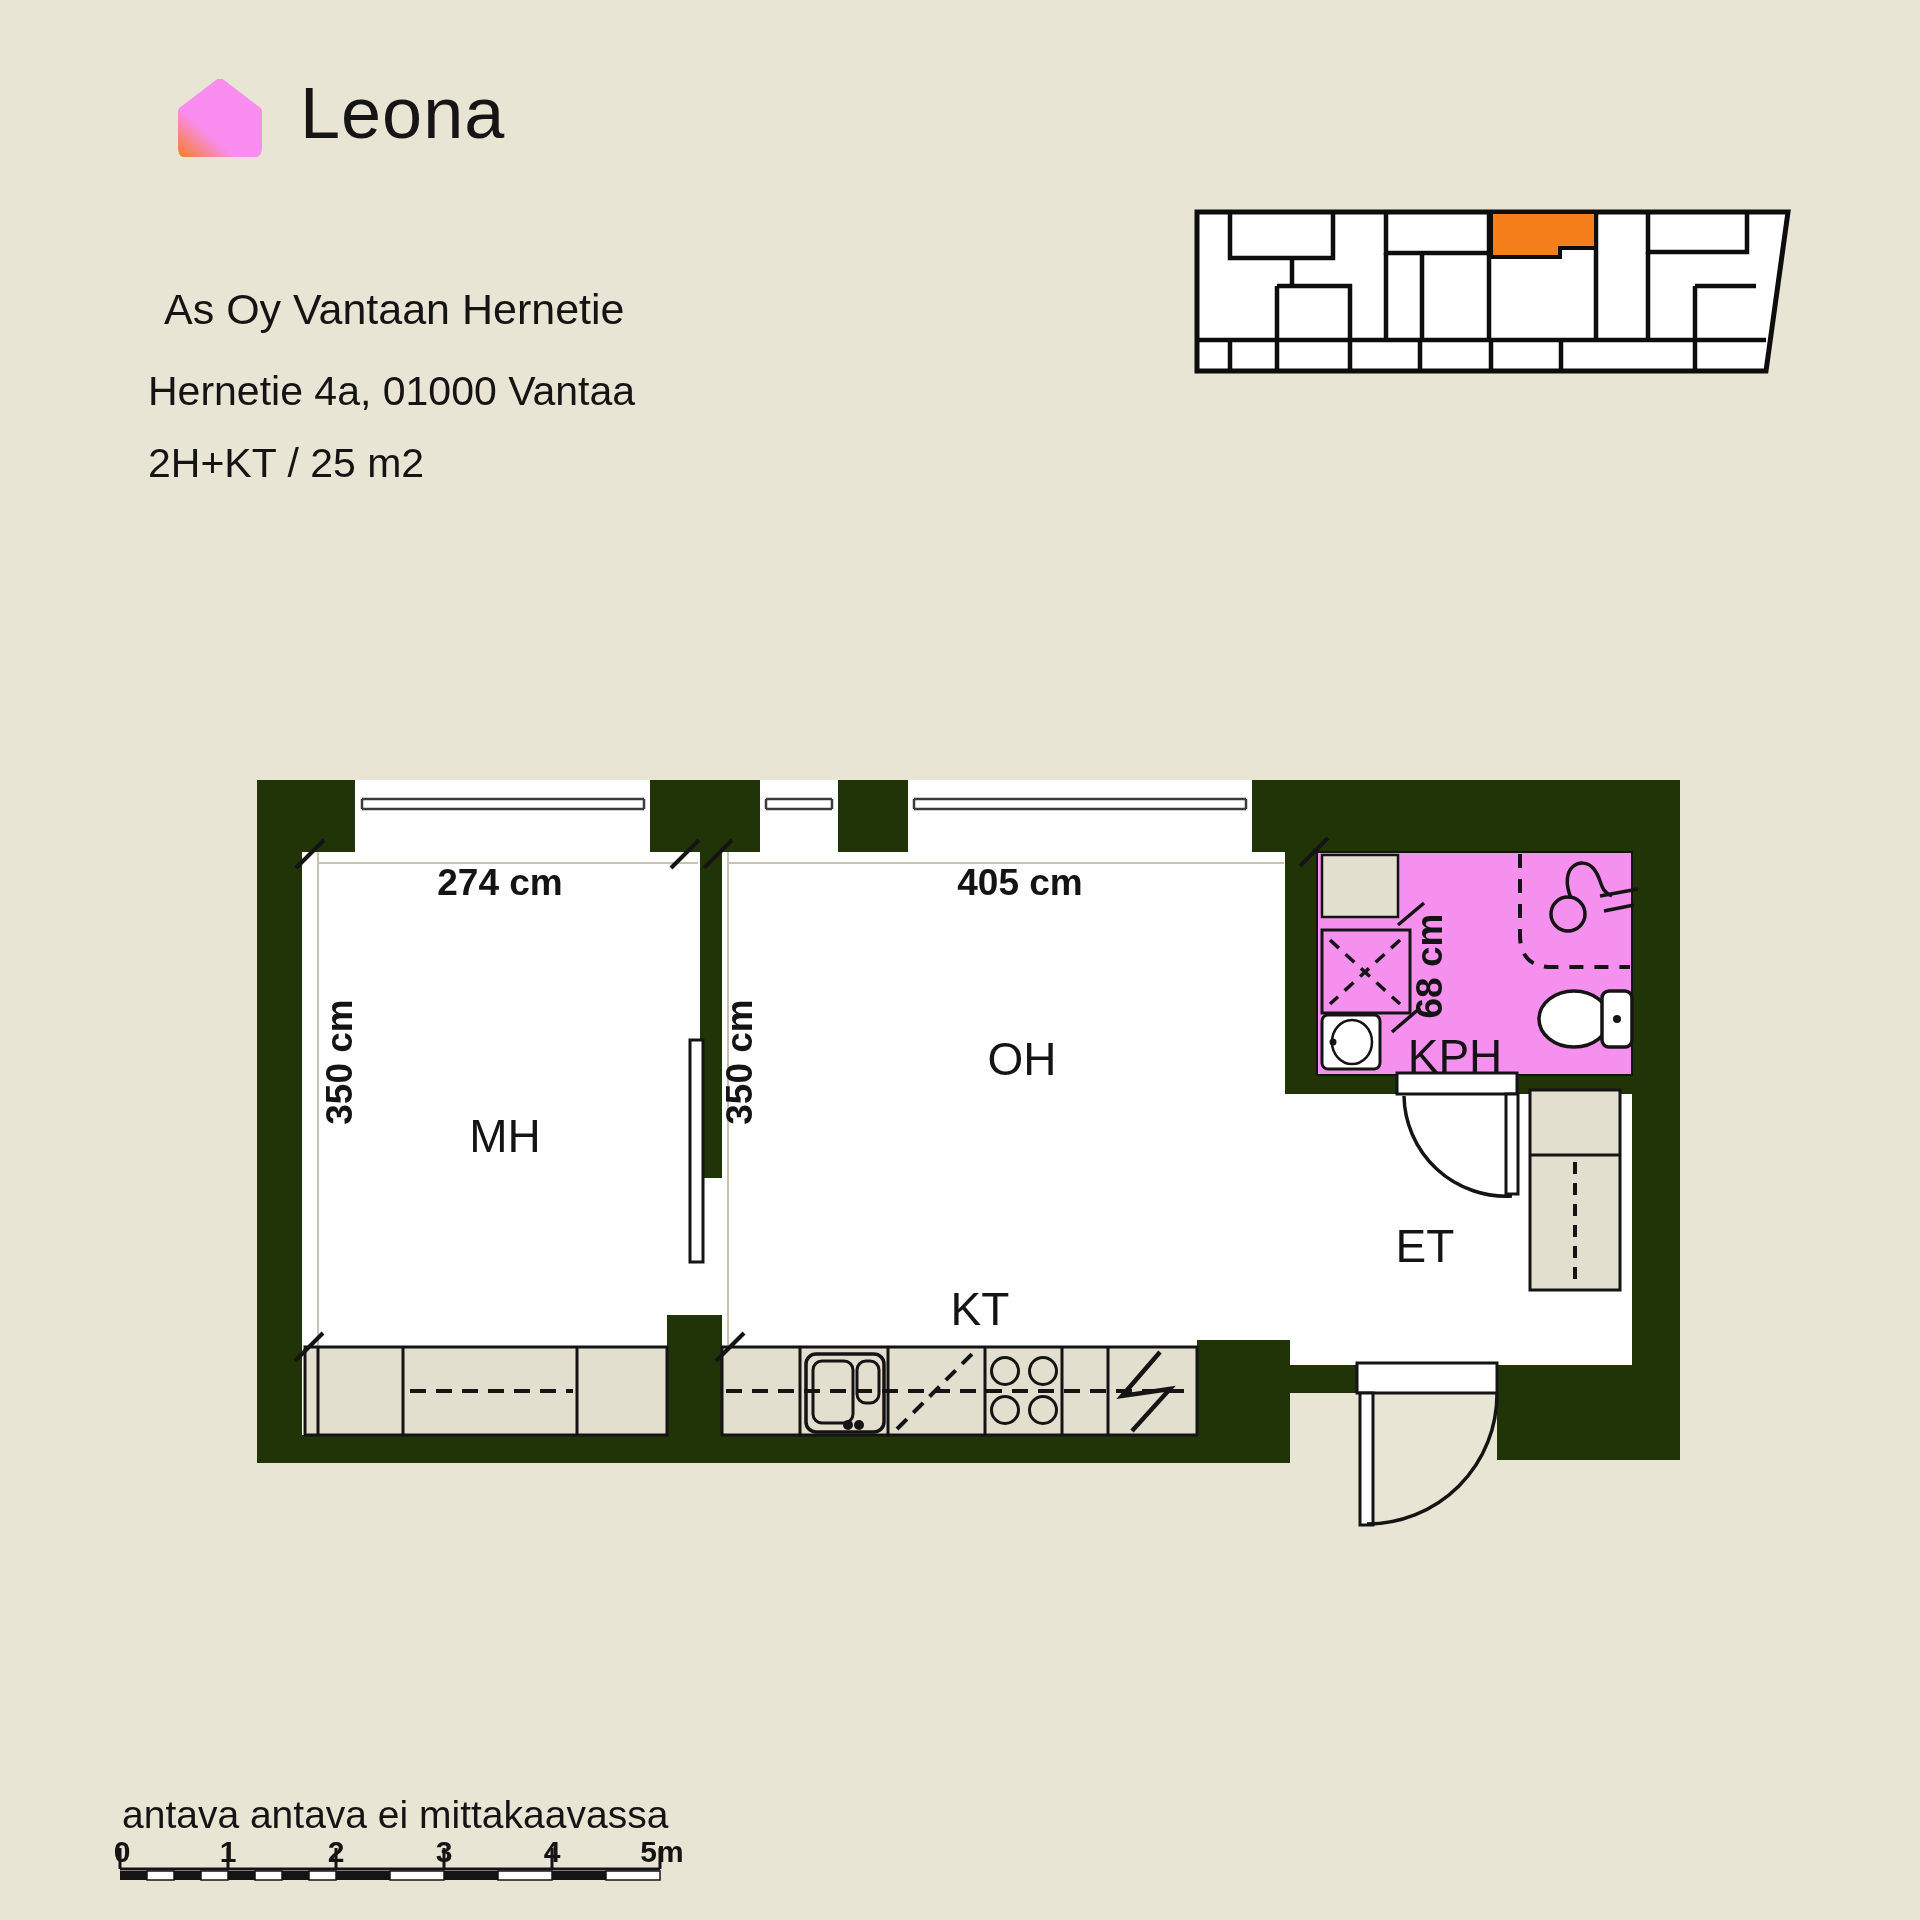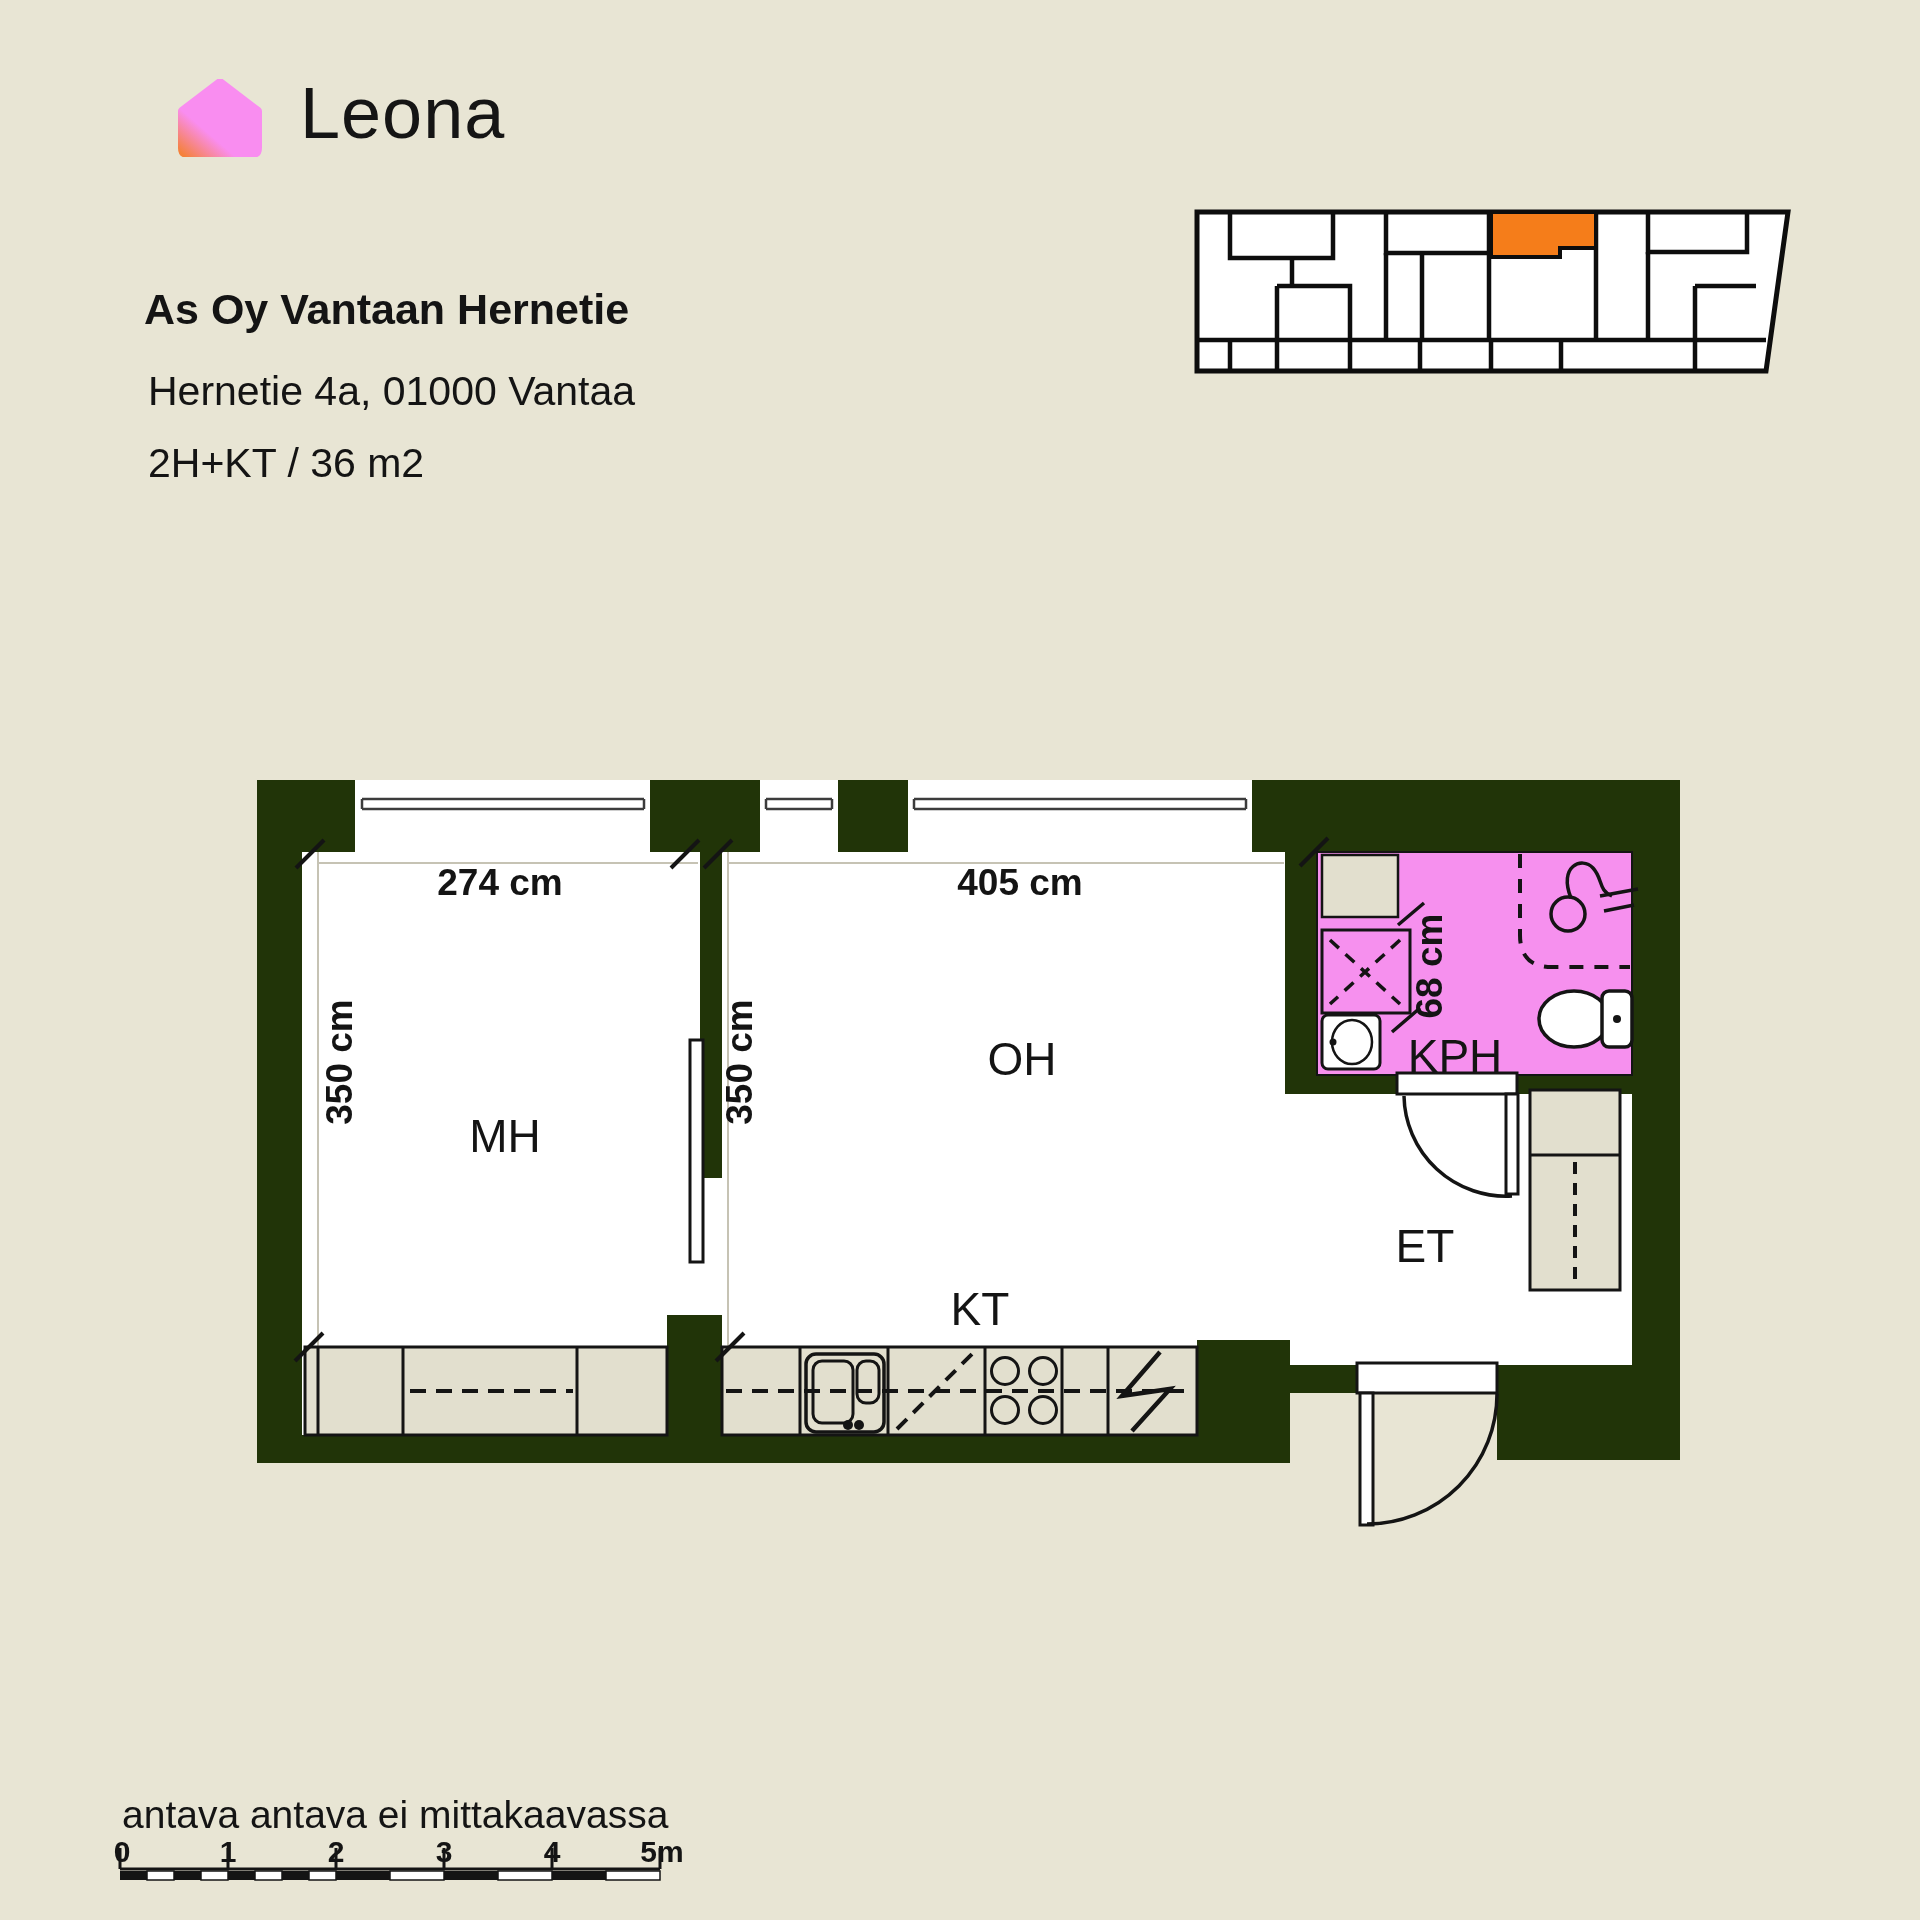--- a/index.html
+++ b/index.html
@@ -12,22 +12,22 @@
     overflow:hidden;
   }
   .abs{position:absolute;}
   #logo-icon{left:176px;top:79px;width:88px;height:78px;}
   #logo-text{
     left:300px;top:72px;
     font-size:72px;font-weight:400;letter-spacing:1px;
     color:#151515;
   }
   #listing-title{
-    left:144px;top:285px;
-    font-size:43px;font-weight:700;
+    left:164px;top:285px;
+    font-size:43px;font-weight:400;
   }
   #listing-address{
     left:148px;top:368px;
     font-size:41px;font-weight:400;
   }
   #listing-type{
     left:148px;top:440px;
     font-size:41px;font-weight:400;
   }
   #plan-svg{left:0;top:0;width:1920px;height:1920px;}
@@ -49,21 +49,21 @@
       <stop offset="0" stop-color="#f5813a"></stop>
       <stop offset="0.55" stop-color="#f98df0"></stop>
     </linearGradient>
   </defs>
   <path d="M 6 32 L 44 3 L 82 32 L 82 69 Q 82 75 76 75 L 12 75 Q 6 75 6 69 Z" fill="url(#houseGrad)" stroke="url(#houseGrad)" stroke-width="8" stroke-linejoin="round"></path>
 </svg>
 <div class="abs" id="logo-text">Leona</div>
 
 <div class="abs" id="listing-title">As Oy Vantaan Hernetie</div>
 <div class="abs" id="listing-address">Hernetie 4a, 01000 Vantaa</div>
-<div class="abs" id="listing-type">2H+KT / 36 m2</div>
+<div class="abs" id="listing-type">2H+KT / 25 m2</div>
 
 <div class="abs" id="footer-disclaimer">antava antava ei mittakaavassa</div>
 
 <svg class="abs" id="plan-svg" viewBox="0 0 1920 1920">
 
   <g stroke="#0d0d0d" fill="none" stroke-width="4.5">
     <path d="M 1197 212 L 1788 212 L 1766 371 L 1197 371 Z" fill="#ffffff" stroke-width="5"></path>
     <path d="M 1197 340 H 1766"></path>
     <path d="M 1230 212 V 258 H 1333 V 212"></path>
     <path d="M 1292 258 V 286"></path>

